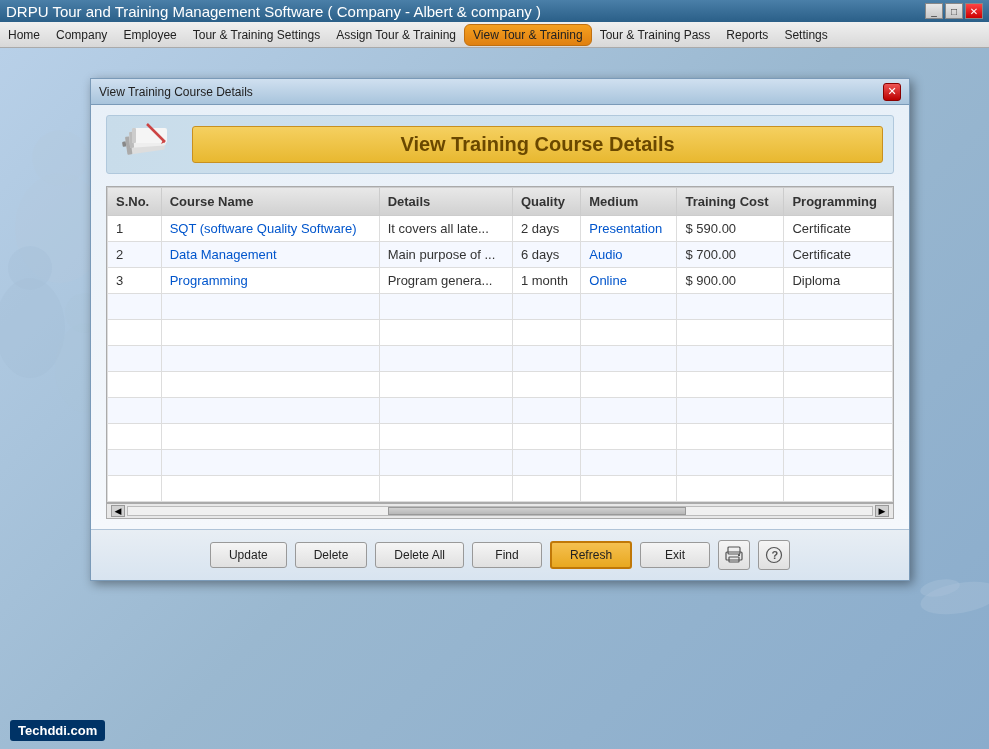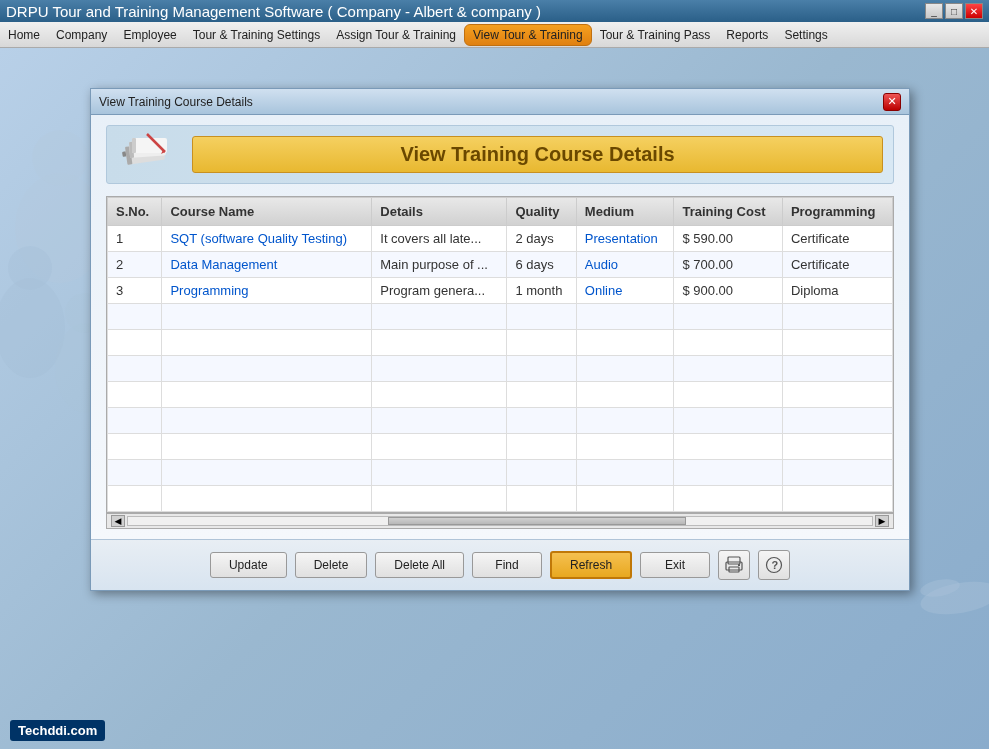--- a/index.html
+++ b/index.html
@@ -79,21 +79,21 @@
     
     .bg-figures {
       position: absolute;
       top: 0; left: 0; right: 0; bottom: 0;
       opacity: 0.5;
     }
 
     
     .dialog {
       position: absolute;
-      top: 40px;
+      top: 30px;
       left: 90px;
       width: 820px;
       background: #f0f4f8;
       border: 1px solid #7a9ab8;
       box-shadow: 3px 3px 10px rgba(0,0,0,0.4);
     }
     .dialog-titlebar {
       background: linear-gradient(to bottom, #d0e0f0, #a8c4dc);
       padding: 4px 8px;
       display: flex;
@@ -351,21 +351,21 @@
               <th>Quality</th>
               <th>Medium</th>
               <th>Training Cost</th>
               <th>Programming</th>
             </tr>
           </thead>
           <tbody id="table-body">
 
           <tr>
                 <td>1</td>
-                <td class="text-blue">SQT (software Quality Testing)</td>
+                <td class="text-blue">SQT (software Quality Software)</td>
                 <td>It covers all late...</td>
                 <td>2 days</td>
                 <td class="text-blue">Presentation</td>
                 <td>$ 590.00</td>
                 <td>Certificate</td>
               </tr>
               <tr>
                 <td>2</td>
                 <td class="text-blue">Data Management</td>
                 <td>Main purpose of ...</td>

